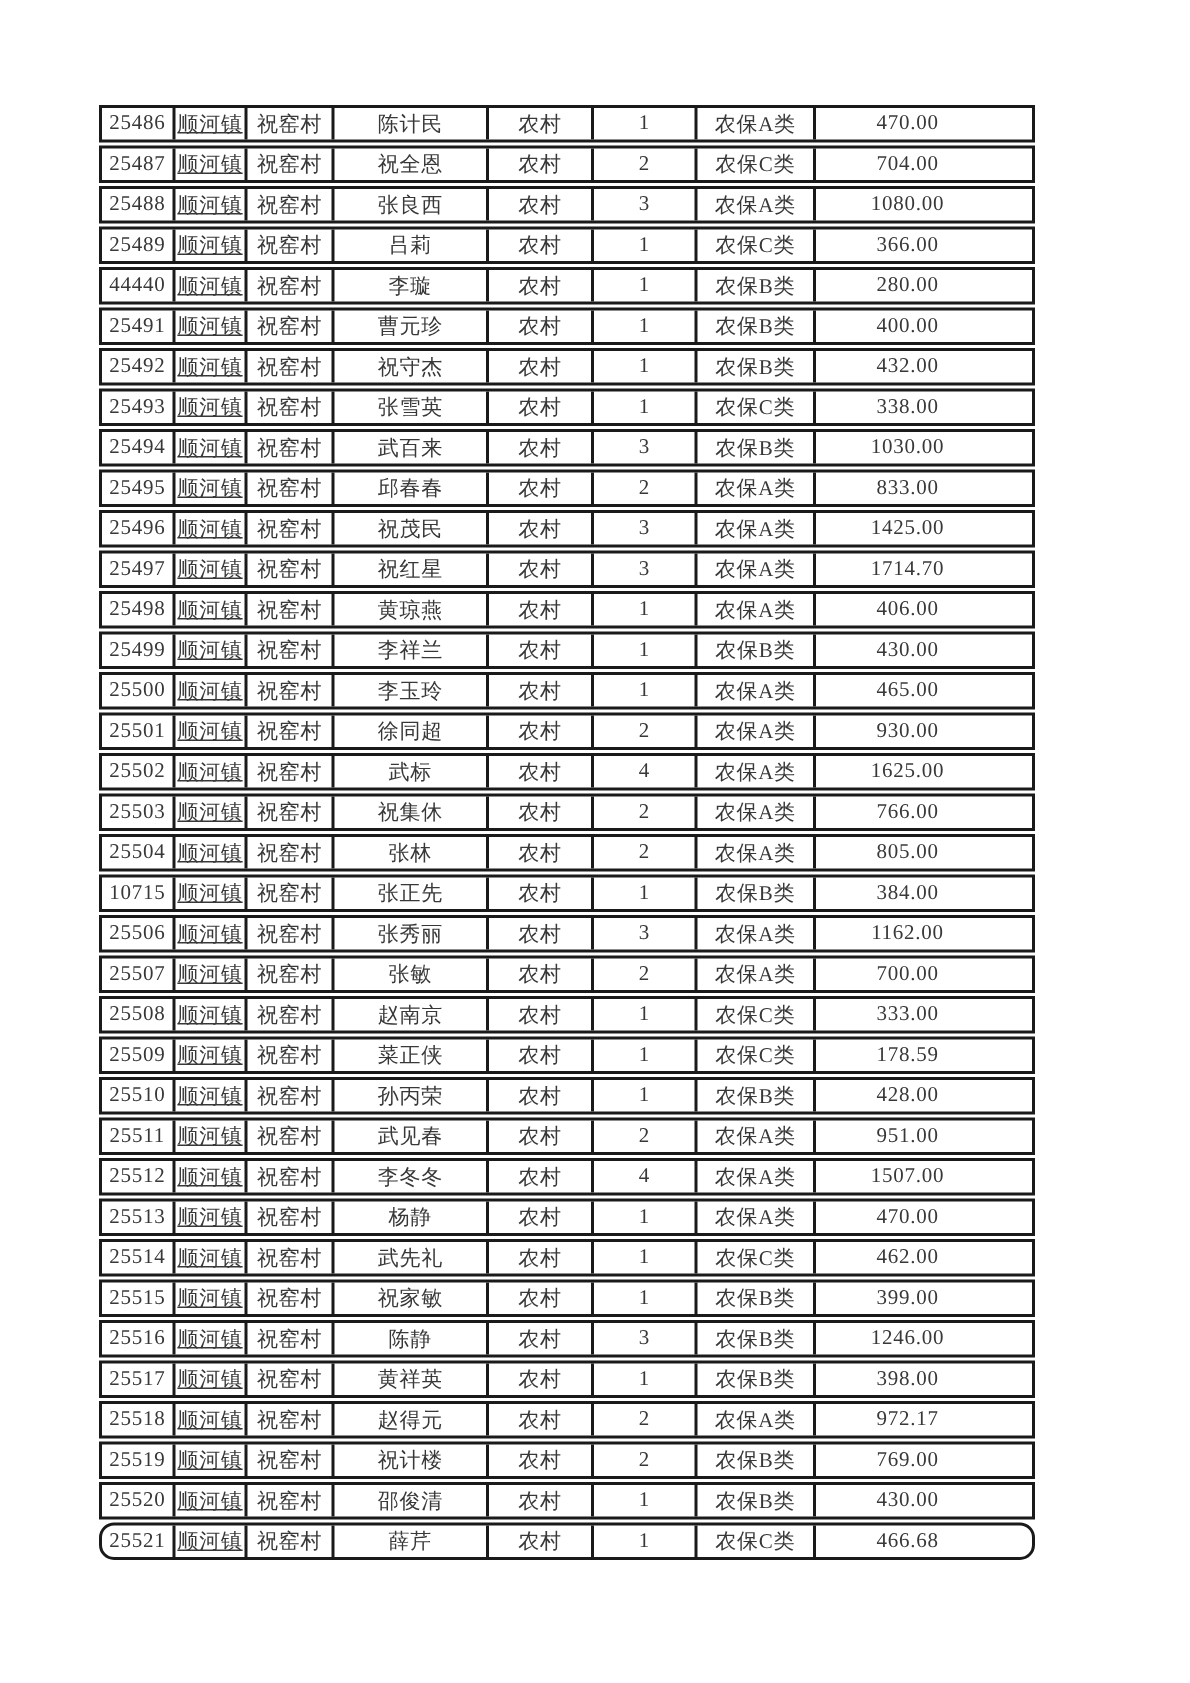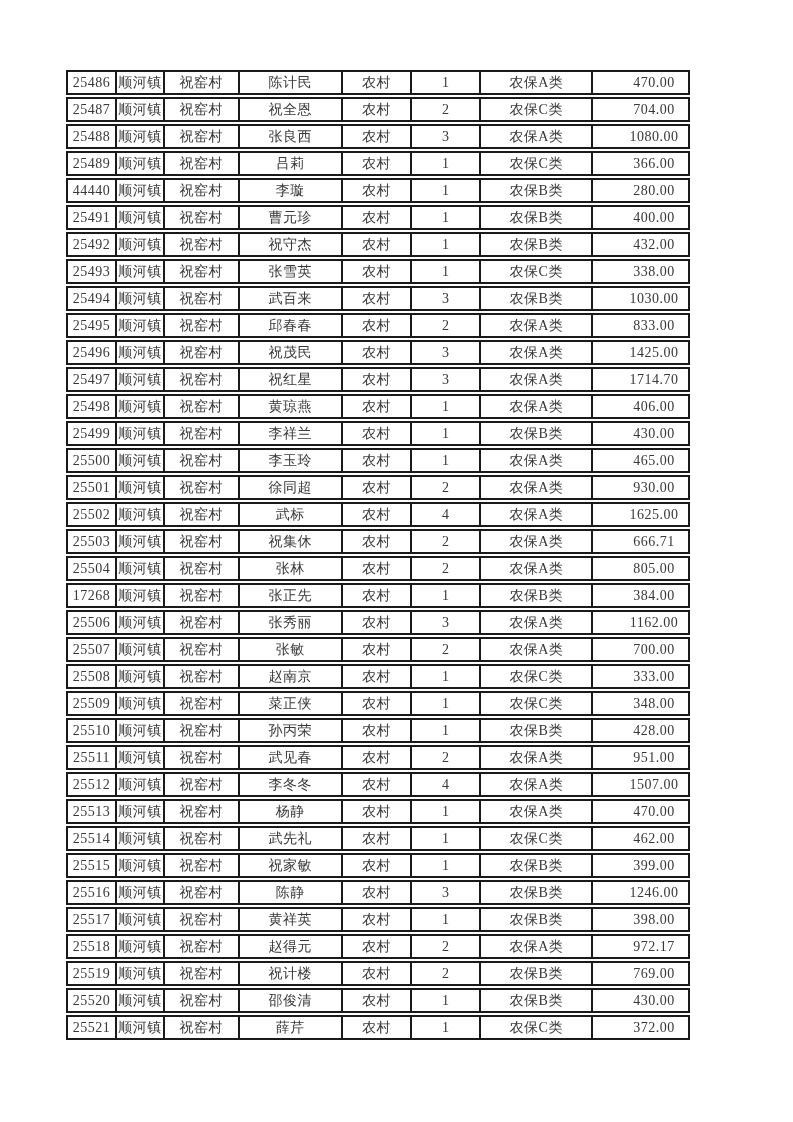--- a/index.html
+++ b/index.html
@@ -24,40 +24,41 @@
   .row {
     display: flex;
     box-sizing: border-box;
     height: 25px;
     margin-bottom: 2px;
     border: 2px solid var(--border-color, #1a1a1a);
     background: #ffffff;
   }
   .row:last-child {
     margin-bottom: 12px;
+    border-radius: 10px;
   }
   .cell {
     box-sizing: border-box;
     display: flex;
     align-items: center;
     justify-content: center;
     border-right: 2px solid var(--border-color, #1a1a1a);
     font-size: 14px;
     color: var(--text-color, #383838);
     white-space: nowrap;
     overflow: hidden;
     letter-spacing: 0.5px;
   }
   .c0 { width: 49px; }
-  .c1 { width: 48px; }
-  .c2 { width: 75px; }
+  .c1 { width: 48px; text-decoration: underline; }
+  .c2 { width: 58px; }
   .c3 { width: 103px; }
   .c4 { width: 70px; }
   .c5 { width: 69px; }
-  .c6 { width: 112px; }
+  .c6 { width: 79px; }
   .c7 { width: 95px; border-right: none; padding-left: 27px; }
 </style>
 </head>
 <body>
 
 <div class="page" style="background: rgb(255, 255, 255);">
   <div class="table" id="data-table">
       <div class="row">
         <div class="cell c0">25486</div>
         <div class="cell c1">顺河镇</div>
@@ -229,34 +230,34 @@
         <div class="cell c7">1625.00</div>
       </div>
       <div class="row">
         <div class="cell c0">25503</div>
         <div class="cell c1">顺河镇</div>
         <div class="cell c2">祝窑村</div>
         <div class="cell c3">祝集休</div>
         <div class="cell c4">农村</div>
         <div class="cell c5">2</div>
         <div class="cell c6">农保A类</div>
-        <div class="cell c7">666.71</div>
+        <div class="cell c7">766.00</div>
       </div>
       <div class="row">
         <div class="cell c0">25504</div>
         <div class="cell c1">顺河镇</div>
         <div class="cell c2">祝窑村</div>
         <div class="cell c3">张林</div>
         <div class="cell c4">农村</div>
         <div class="cell c5">2</div>
         <div class="cell c6">农保A类</div>
         <div class="cell c7">805.00</div>
       </div>
       <div class="row">
-        <div class="cell c0">17268</div>
+        <div class="cell c0">10715</div>
         <div class="cell c1">顺河镇</div>
         <div class="cell c2">祝窑村</div>
         <div class="cell c3">张正先</div>
         <div class="cell c4">农村</div>
         <div class="cell c5">1</div>
         <div class="cell c6">农保B类</div>
         <div class="cell c7">384.00</div>
       </div>
       <div class="row">
         <div class="cell c0">25506</div>
@@ -289,21 +290,21 @@
         <div class="cell c7">333.00</div>
       </div>
       <div class="row">
         <div class="cell c0">25509</div>
         <div class="cell c1">顺河镇</div>
         <div class="cell c2">祝窑村</div>
         <div class="cell c3">菜正侠</div>
         <div class="cell c4">农村</div>
         <div class="cell c5">1</div>
         <div class="cell c6">农保C类</div>
-        <div class="cell c7">348.00</div>
+        <div class="cell c7">178.59</div>
       </div>
       <div class="row">
         <div class="cell c0">25510</div>
         <div class="cell c1">顺河镇</div>
         <div class="cell c2">祝窑村</div>
         <div class="cell c3">孙丙荣</div>
         <div class="cell c4">农村</div>
         <div class="cell c5">1</div>
         <div class="cell c6">农保B类</div>
         <div class="cell c7">428.00</div>
@@ -409,16 +410,16 @@
         <div class="cell c7">430.00</div>
       </div>
       <div class="row">
         <div class="cell c0">25521</div>
         <div class="cell c1">顺河镇</div>
         <div class="cell c2">祝窑村</div>
         <div class="cell c3">薛芹</div>
         <div class="cell c4">农村</div>
         <div class="cell c5">1</div>
         <div class="cell c6">农保C类</div>
-        <div class="cell c7">372.00</div>
+        <div class="cell c7">466.68</div>
       </div>
     </div>
 </div>
 
 </body></html>

